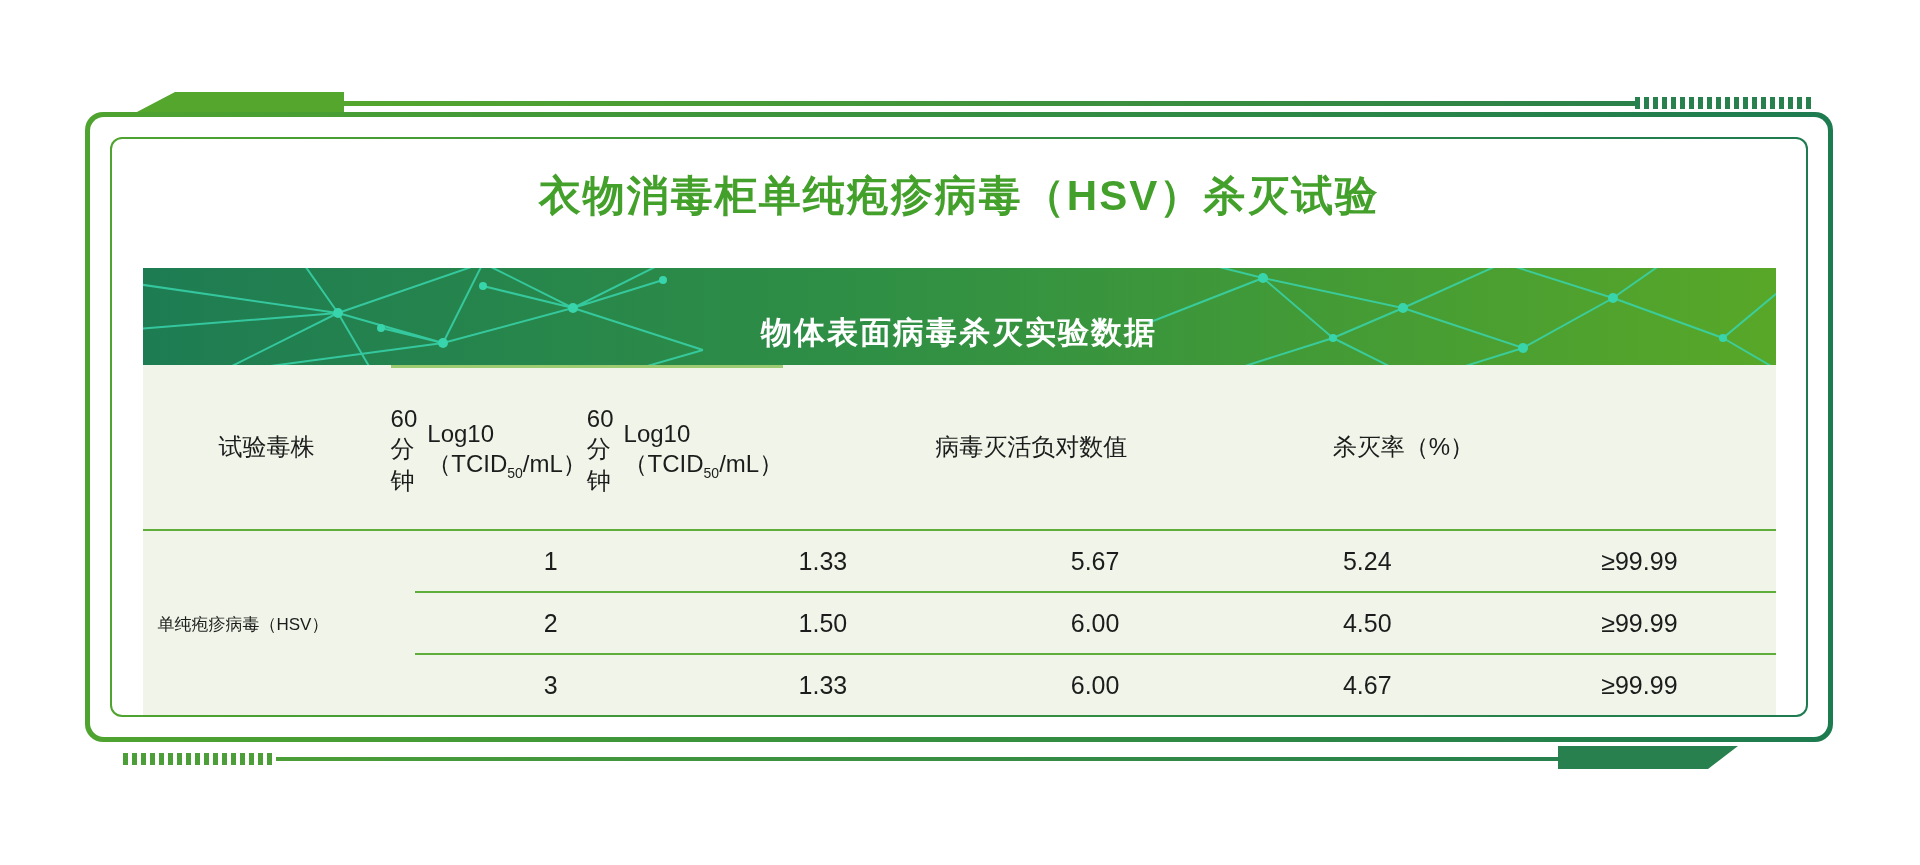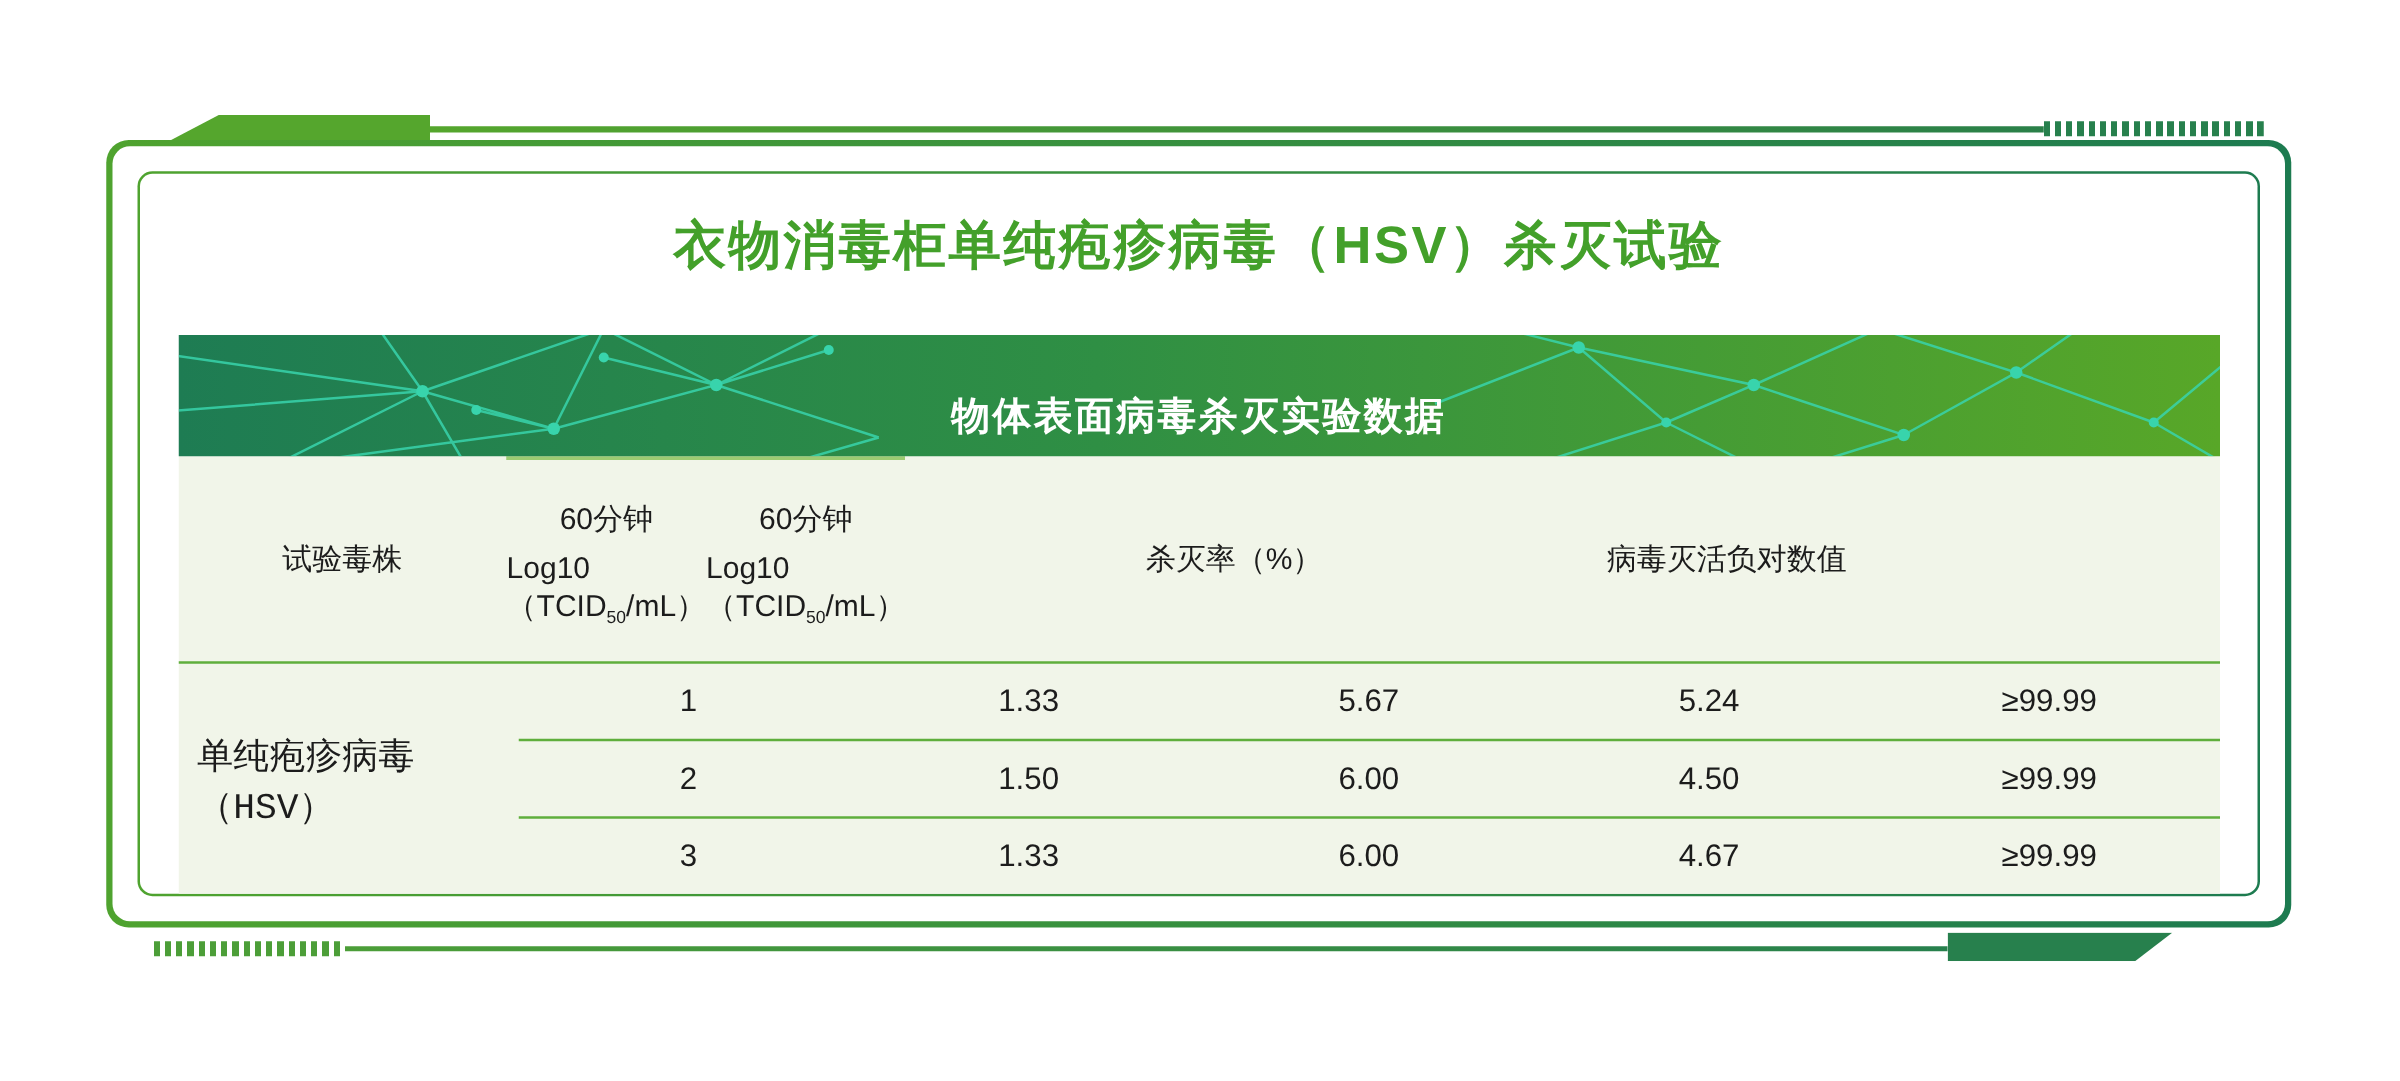--- a/index.html
+++ b/index.html
@@ -47,33 +47,33 @@
   
   .table { width:1633px; background:#f1f5e9; flex-shrink:0; color:#1c1c1c; }
   .thead { display:grid; grid-template-columns:1fr 1fr 2fr 1fr 1fr; height:164px; }
   .th-cell { display:flex; align-items:center; justify-content:center;
     font-size:24px; font-weight:500; }
   .group-block { display:flex; flex-direction:column; }
   .group-labels { height:56px; display:grid; grid-template-columns:1fr 1fr; align-items:end; }
   .group-label { text-align:center; font-size:24px; font-weight:500; padding-bottom:12px; }
   .group-underline { height:3px; background:#9ccb72; }
   .group-subs { flex:1; display:grid; grid-template-columns:1fr 1fr; }
-  .sub-cell { display:flex; flex-direction:column; align-items:center; justify-content:center;
+  .sub-cell { display:flex; flex-direction:row; align-items:center; justify-content:center;
     gap:10px; font-size:24px; padding-top:4px; }
   .sub-cell sub { font-size:14px; }
   .thead-bottom-line { height:2px; background:#5fae3c; }
 
   .tbody { position:relative; }
   .body-row { display:grid; grid-template-columns:repeat(6,1fr); height:60px; }
   .td-cell { grid-column:span 1; display:flex; align-items:center; justify-content:center;
     font-size:25px; }
   .td-cell.first { visibility:hidden; }
   .row-sep { height:2px; background:#5fae3c; margin-left:calc(100%/6); }
   .strain-cell { position:absolute; left:0; top:0; width:calc(100%/6); height:100%;
-    display:flex; align-items:center; padding-left:15px; font-size:29px;font-family:Liberation Mono, monospace; }
+    display:flex; align-items:center; padding-left:15px; font-size:17px; }
   .table-bottom-line { height:3px; background:linear-gradient(90deg,#5fae3c,#8cc469); }
 </style>
 </head>
 <body>
 
 <div class="stage">
 
   <div class="deco-tl-trapezoid"></div>
   <div class="deco-top-bar"></div>
   <div class="deco-top-ticks"></div>
@@ -125,22 +125,22 @@
                     <span>60分钟</span>
                     <span><span>Log10（TCID</span><sub>50</sub><span>/mL）</span></span>
                   </div>
                   <div class="sub-cell">
                     <span>60分钟</span>
                     <span><span>Log10（TCID</span><sub>50</sub><span>/mL）</span></span>
                   </div>
                 </div>
               </div>
 
+              <div class="th-cell">病毒灭活负对数值</div>
               <div class="th-cell">杀灭率（%）</div>
-              <div class="th-cell">病毒灭活负对数值</div>
             </div>
 
             <div class="thead-bottom-line"></div>
 
             <div class="tbody">
               <div class="strain-cell">单纯疱疹病毒（HSV）</div>
 
               <div class="body-row">
                 <div class="td-cell first"></div>
                 <div class="td-cell">1</div>

